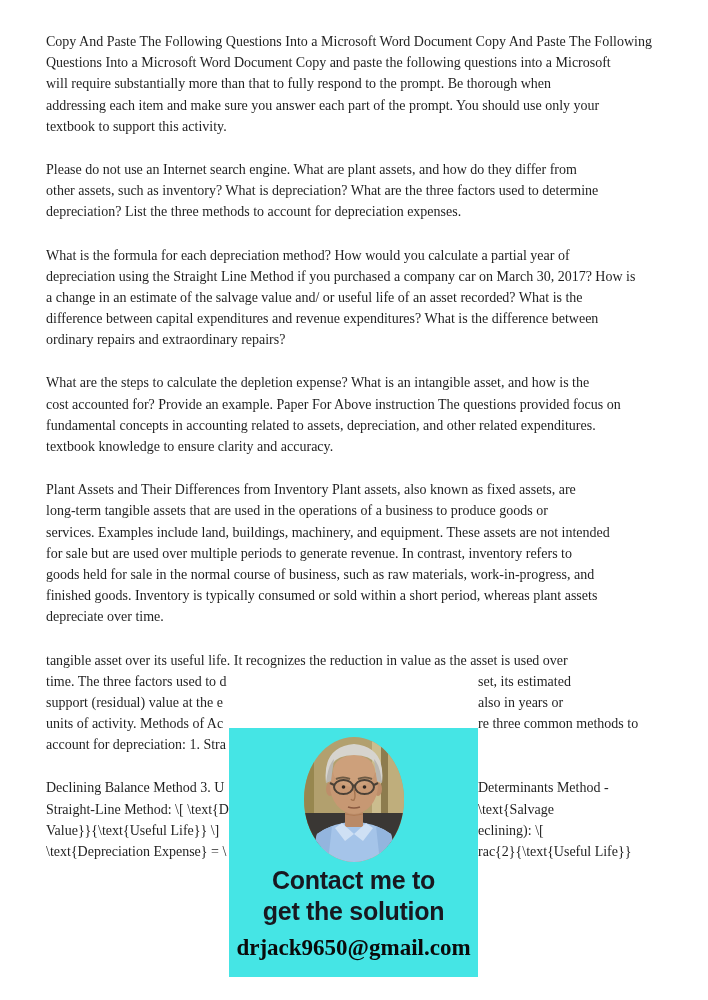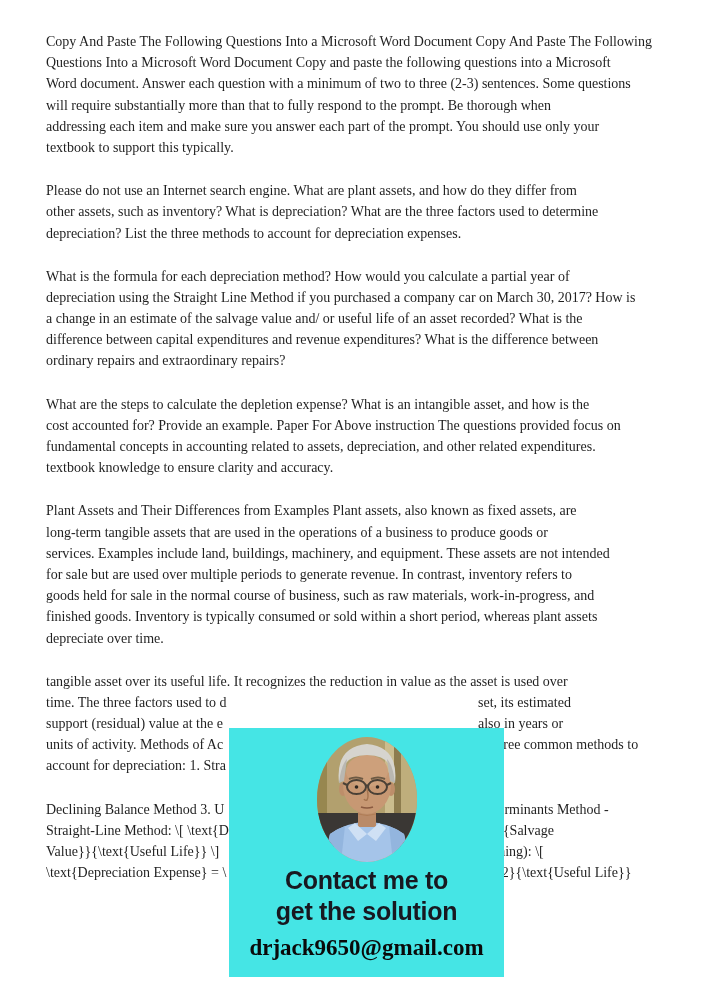--- a/index.html
+++ b/index.html
@@ -38,21 +38,21 @@
   .frag-right {
     position: absolute;
     left: 432px;   
     top: 0;
     white-space: nowrap;
   }
   .ad-overlay {
     position: absolute;
     left: 229px;
     top: 728px;
-    width: 275px;
+    width: 249px;
     height: 249px;
     background: var(--ad-background);
     text-align: center;
     z-index: 5;
   }
   .portrait {
     display: block;
     margin: 9px auto 0 auto;
     width: 100px;
     height: 125px;
@@ -75,45 +75,44 @@
     color: var(--ad-email-text);
   }
 </style>
 </head>
 <body>
 
 <div class="doc">
     <div class="paragraph">
       <div class="line">Copy And Paste The Following Questions Into a Microsoft Word Document Copy And Paste The Following</div>
       <div class="line">Questions Into a Microsoft Word Document Copy and paste the following questions into a Microsoft</div>
-      <div class="line">Word document. Answer each question with a minimum of two to three (2-3) sentences. Some questions</div>
       <div class="line">will require substantially more than that to fully respond to the prompt. Be thorough when</div>
       <div class="line">addressing each item and make sure you answer each part of the prompt. You should use only your</div>
-      <div class="line">textbook to support this typically.</div>
+      <div class="line">textbook to support this activity.</div>
     </div>
     <div class="paragraph">
       <div class="line">Please do not use an Internet search engine. What are plant assets, and how do they differ from</div>
       <div class="line">other assets, such as inventory? What is depreciation? What are the three factors used to determine</div>
       <div class="line">depreciation? List the three methods to account for depreciation expenses.</div>
     </div>
     <div class="paragraph">
       <div class="line">What is the formula for each depreciation method? How would you calculate a partial year of</div>
       <div class="line">depreciation using the Straight Line Method if you purchased a company car on March 30, 2017? How is</div>
       <div class="line">a change in an estimate of the salvage value and/ or useful life of an asset recorded? What is the</div>
       <div class="line">difference between capital expenditures and revenue expenditures? What is the difference between</div>
       <div class="line">ordinary repairs and extraordinary repairs?</div>
     </div>
     <div class="paragraph">
       <div class="line">What are the steps to calculate the depletion expense? What is an intangible asset, and how is the</div>
       <div class="line">cost accounted for? Provide an example. Paper For Above instruction The questions provided focus on</div>
       <div class="line">fundamental concepts in accounting related to assets, depreciation, and other related expenditures.</div>
       <div class="line">textbook knowledge to ensure clarity and accuracy.</div>
     </div>
     <div class="paragraph">
-      <div class="line">Plant Assets and Their Differences from Examples Plant assets, also known as fixed assets, are</div>
+      <div class="line">Plant Assets and Their Differences from Inventory Plant assets, also known as fixed assets, are</div>
       <div class="line">long-term tangible assets that are used in the operations of a business to produce goods or</div>
       <div class="line">services. Examples include land, buildings, machinery, and equipment. These assets are not intended</div>
       <div class="line">for sale but are used over multiple periods to generate revenue. In contrast, inventory refers to</div>
       <div class="line">goods held for sale in the normal course of business, such as raw materials, work-in-progress, and</div>
       <div class="line">finished goods. Inventory is typically consumed or sold within a short period, whereas plant assets</div>
       <div class="line">depreciate over time.</div>
     </div>
     <div class="paragraph">
       <div class="line">tangible asset over its useful life. It recognizes the reduction in value as the asset is used over</div>
       <div class="line"><span class="frag-left">time. The three factors used to d</span><span class="frag-right">set, its estimated</span></div>

